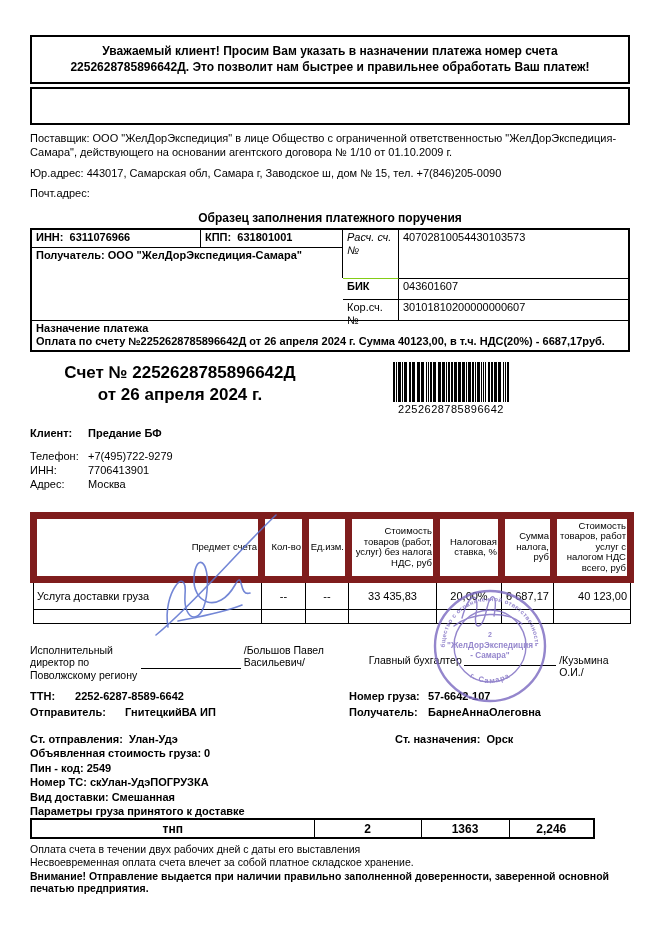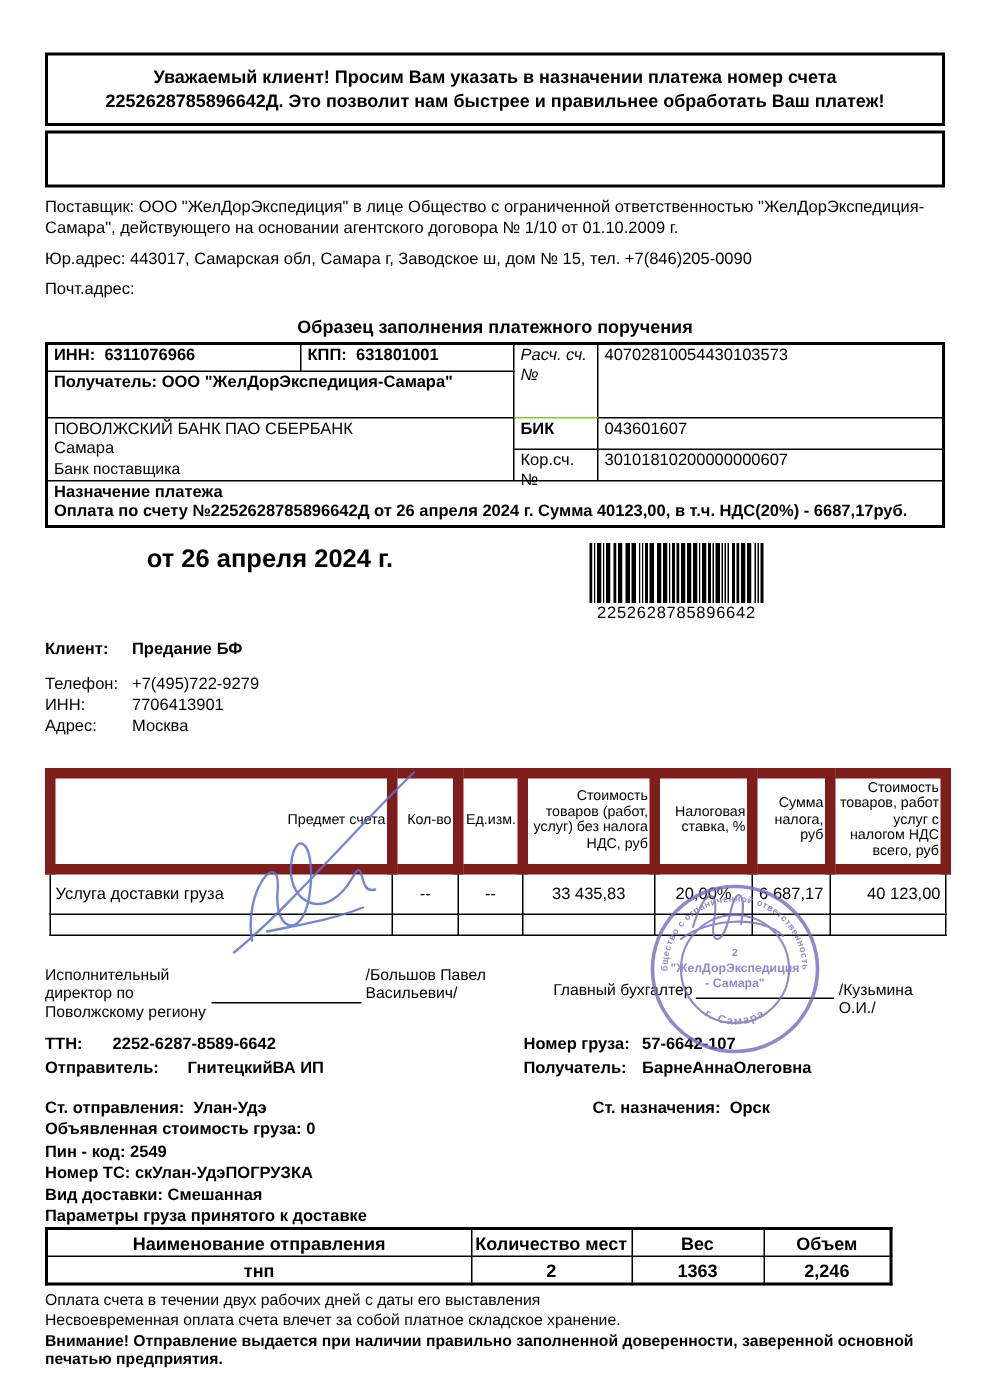--- a/index.html
+++ b/index.html
@@ -111,39 +111,33 @@
   <div class="pay-table">
     <div class="pt-inn">
       <span>ИНН:</span>&nbsp;&nbsp;<span>6311076966</span>
     </div>
     <div class="pt-kpp">
       <span>КПП:</span>&nbsp;&nbsp;<span>631801001</span>
     </div>
     <div class="pt-accl">Расч. сч. №</div>
     <div class="pt-accv">40702810054430103573</div>
     <div class="pt-rcp">Получатель: ООО "ЖелДорЭкспедиция-Самара"</div>
-    <div class="pt-bank">
-      <div>
-        <div>ПОВОЛЖСКИЙ БАНК ПАО СБЕРБАНК</div>
-        <div>Самара</div>
-      </div>
-      <div class="cap">Банк поставщика</div>
-    </div>
     <div class="pt-bikl">БИК</div>
     <div class="pt-bikv">043601607</div>
     <div class="pt-corl">Кор.сч. №</div>
     <div class="pt-corv">30101810200000000607</div>
     <div class="pt-purp">
       <div>Назначение платежа</div>
       <div>Оплата по счету №2252628785896642Д от 26 апреля 2024 г. Сумма 40123,00, в т.ч. НДС(20%) - 6687,17руб.</div>
     </div>
   </div>
 
   <div class="inv-head">
     <div class="inv-title">
+      <div>Счет № 2252628785896642Д</div>
       <div>от 26 апреля 2024 г.</div>
     </div>
     <div class="barcode-wrap">
       <div class="barcode">
           <i style="width: 2px;"></i>
           <u style="width: 1px;"></u>
           <i style="width: 1px;"></i>
           <u style="width: 1px;"></u>
           <i style="width: 3px;"></i>
           <u style="width: 1px;"></u>
@@ -335,26 +329,20 @@
   </div>
 
   <table class="stable cargo">
     <colgroup>
         <col class="k1">
         <col class="k2">
         <col class="k3">
         <col class="k4">
       </colgroup>
     <tbody>
-        <tr>
-      <th>Наименование отправления</th>
-      <th>Количество мест</th>
-      <th>Вес</th>
-      <th>Объем</th>
-    </tr>
     <tr>
       <td>тнп</td>
       <td>2</td>
       <td>1363</td>
       <td>2,246</td>
     </tr>
   </tbody>
     </table>
 
   <div class="notes">

